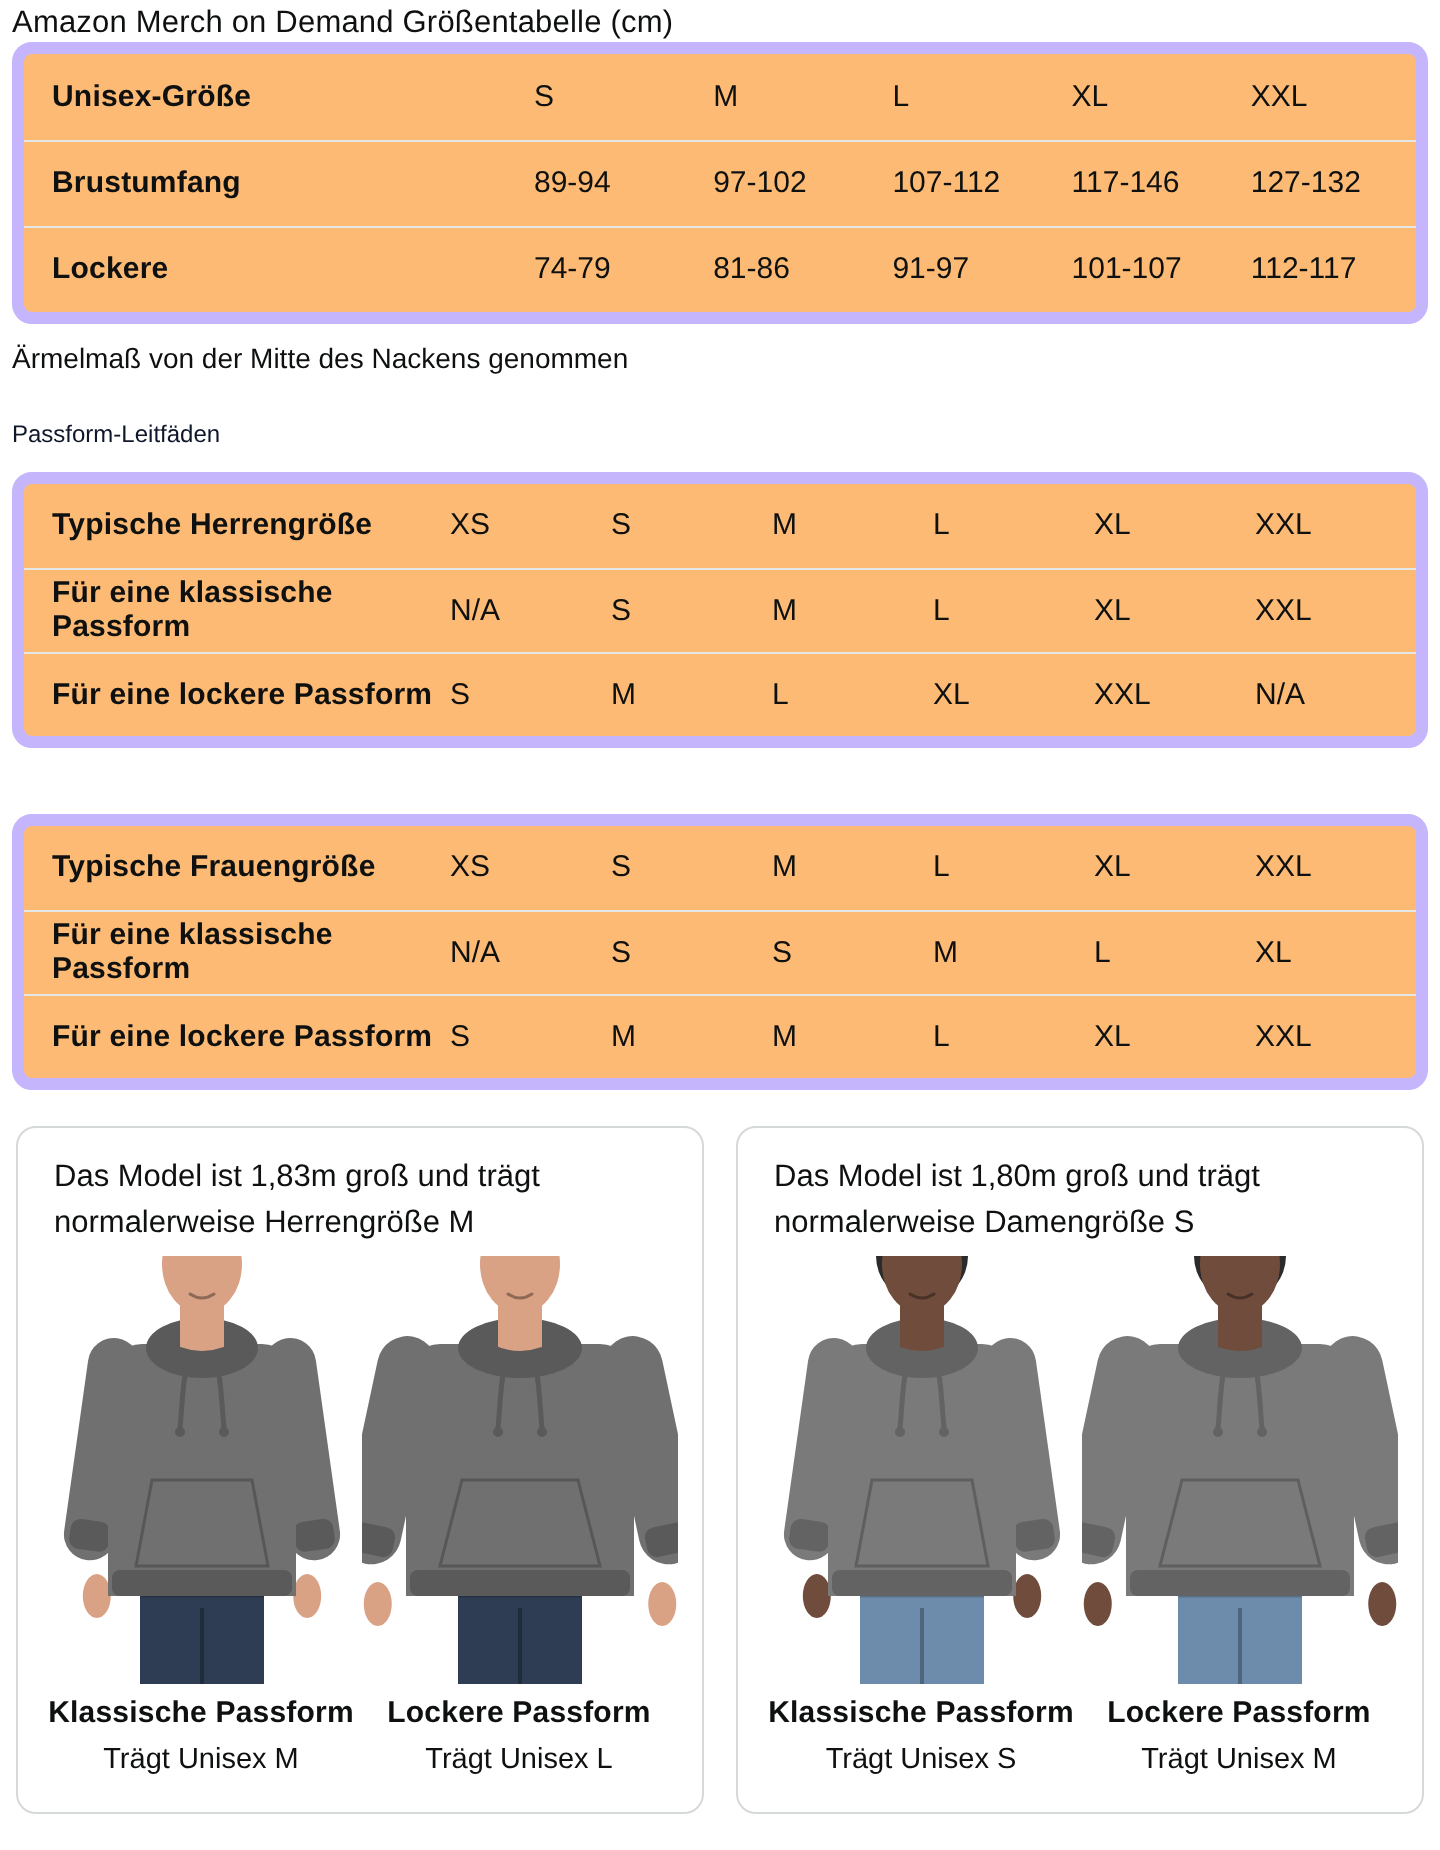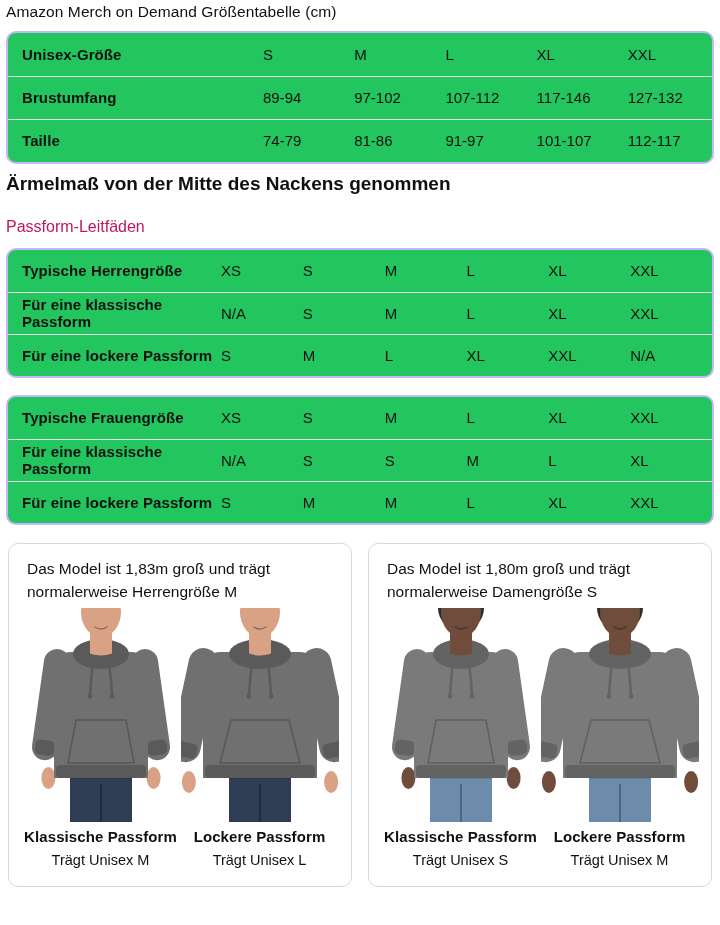--- a/index.html
+++ b/index.html
@@ -9,55 +9,53 @@
     font-family: "Liberation Sans", sans-serif;
     color: #0f1111;
     overflow: hidden;
   }
   .page { padding: 3px 6px 0 6px; }
 
   .page-title {
     font-size: 15.5px;
     color: #0f1111;
     padding-left: 0px;
-    margin-bottom: 10px;
     letter-spacing: 0.1px;
   }
 
   .tbl-wrap {
-    border: 2px solid #c4b5fd;
+    border: 6px solid #c4b5fd;
     border-radius: 10px;
     overflow: hidden;
-    background: #22c55e;
+    background: #fdba74;
   }
   table { width: 100%; border-collapse: collapse; table-layout: fixed; }
   tr + tr th, tr + tr td { border-top: 1px solid #e7e7e7; }
   th, td { font-size: 15px; vertical-align: middle; }
   th {
     text-align: left; font-weight: bold;
     padding-left: 14px;
     letter-spacing: 0.1px;
   }
   .size-tbl th, .size-tbl td { height: 43px; }
   .size-tbl td { text-align: left; padding-left: 7px; }
   .fit-tbl th, .fit-tbl td { height: 42px; }
   .fit-tbl td { text-align: left; }
 
   .footnote {
-    font-size: 19px;
+    font-size: 14px;
     margin: 9px 0 0 0;
     color: #0f1111;
-    font-weight: bold;
   }
   .section-heading {
-    font-size: 16px;
+    font-size: 12px;
     margin: 23px 0 12px 0;
-    color: #be185d;
-  }
-  .fit-gap { margin-top: 17px; }
+    color: #0f172a;
+  }
+  .fit-gap { margin-top: 33px; }
 
   .cards {
     display: flex;
     gap: 16px;
     margin-top: 18px;
     padding: 0 2px;
   }
   .card {
     flex: 1;
     border: 1px solid #d5d9d9;
@@ -115,21 +113,21 @@
           </tr>
           <tr>
             <th>Brustumfang</th>
             <td>89-94</td>
             <td>97-102</td>
             <td>107-112</td>
             <td>117-146</td>
             <td>127-132</td>
           </tr>
           <tr>
-            <th>Taille</th>
+            <th>Lockere</th>
             <td>74-79</td>
             <td>81-86</td>
             <td>91-97</td>
             <td>101-107</td>
             <td>112-117</td>
           </tr>
         </tbody>
     </table>
   </div>
 

